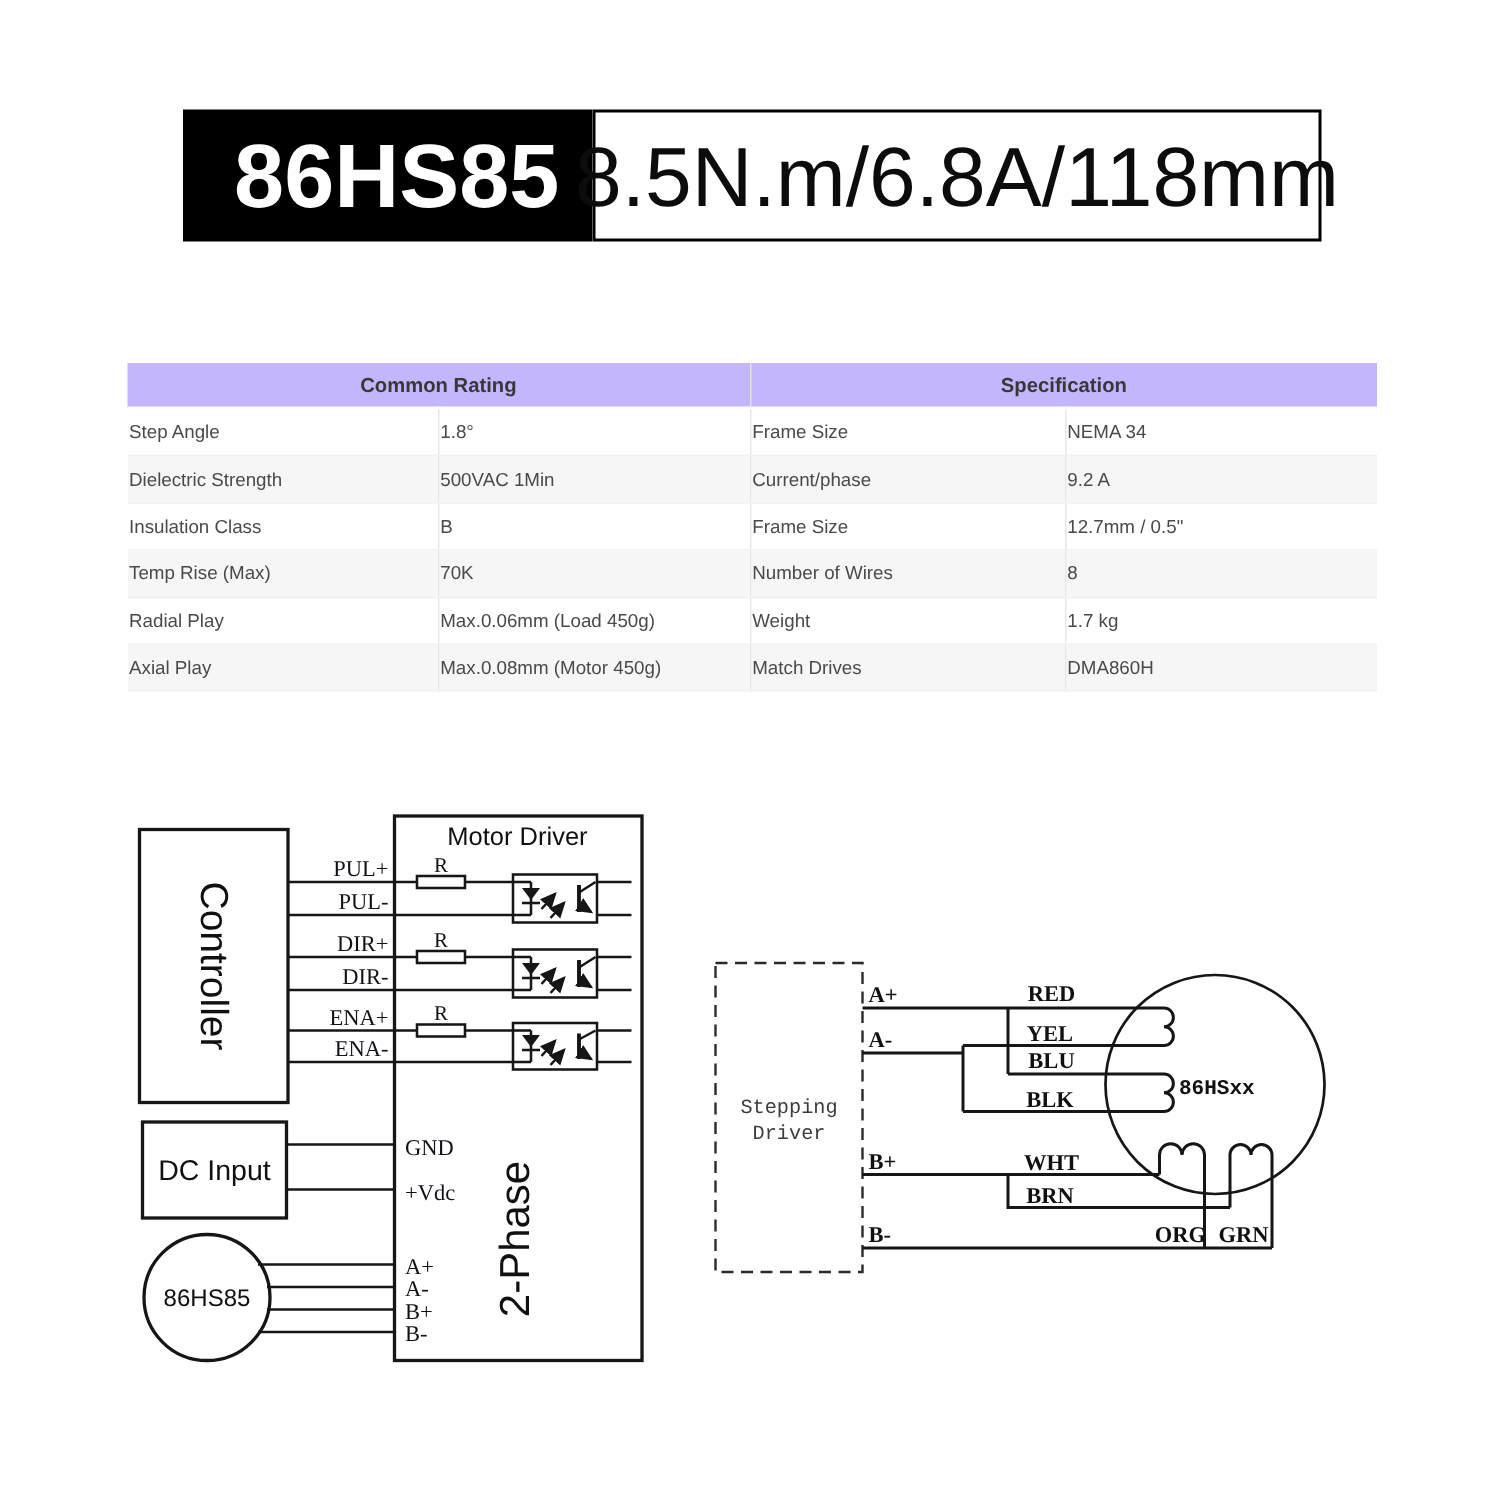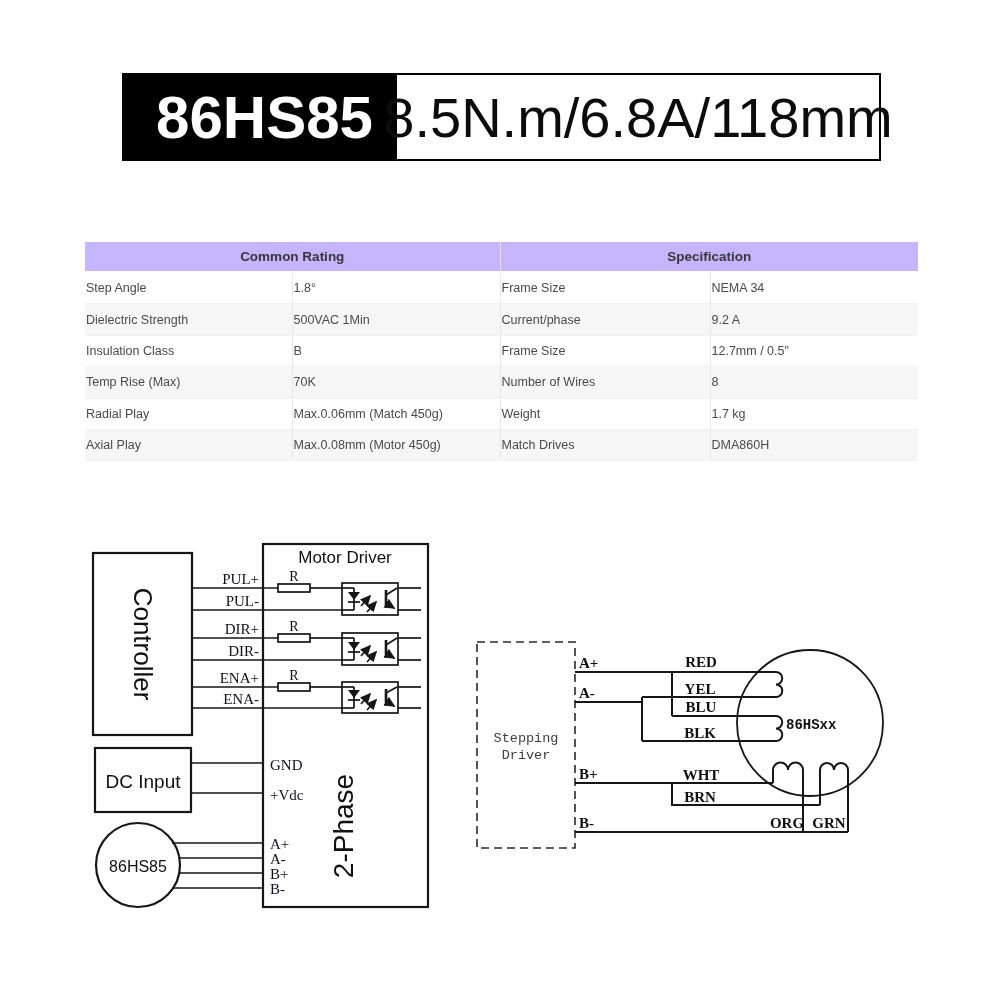--- a/index.html
+++ b/index.html
@@ -105,21 +105,21 @@
         <td>12.7mm / 0.5"</td>
       </tr>
       <tr>
         <td>Temp Rise (Max)</td>
         <td>70K</td>
         <td>Number of Wires</td>
         <td>8</td>
       </tr>
       <tr>
         <td>Radial Play</td>
-        <td>Max.0.06mm (Match 450g)</td>
+        <td>Max.0.06mm (Load 450g)</td>
         <td>Weight</td>
         <td>1.7 kg</td>
       </tr>
       <tr>
         <td>Axial Play</td>
         <td>Max.0.08mm (Motor 450g)</td>
         <td>Match Drives</td>
         <td>DMA860H</td>
       </tr>
     </tbody>

